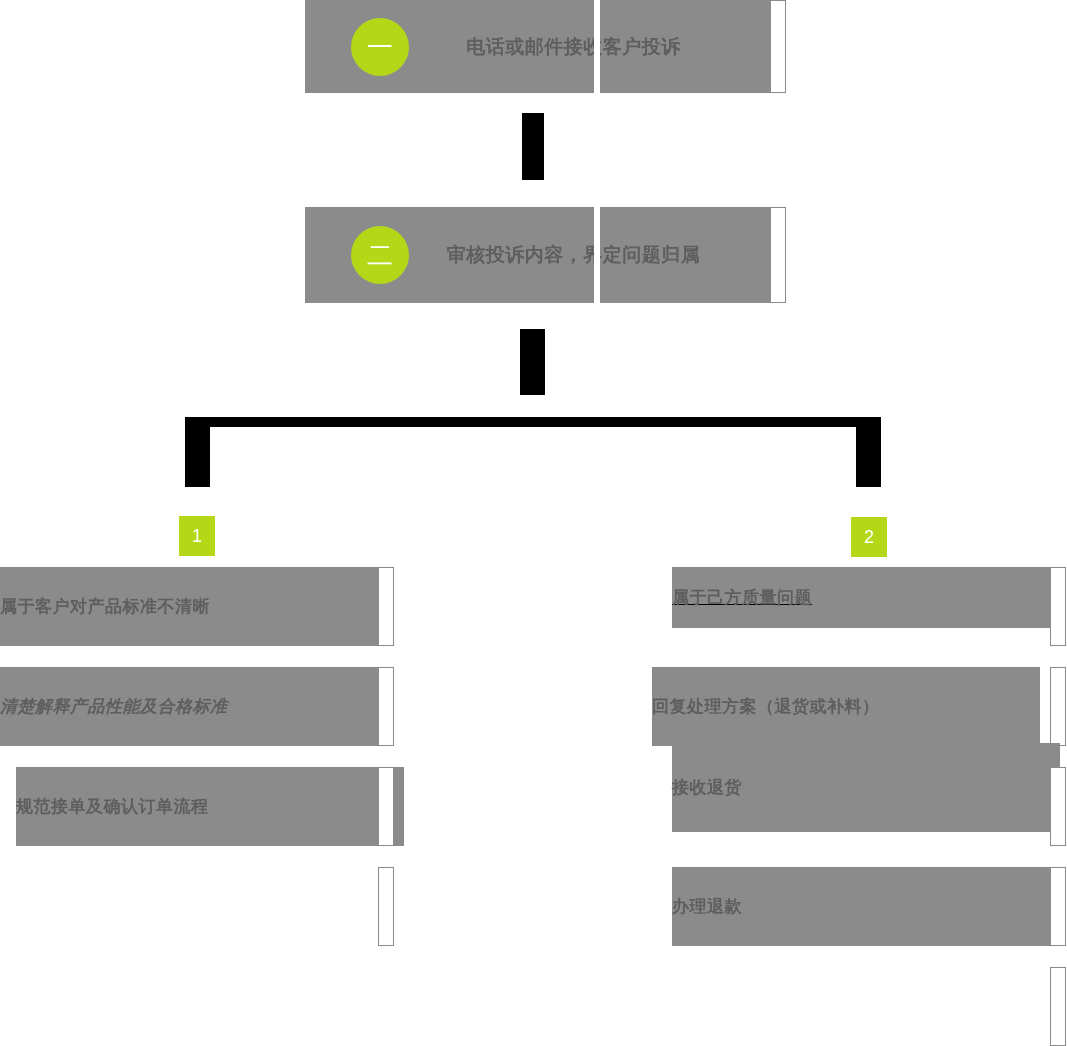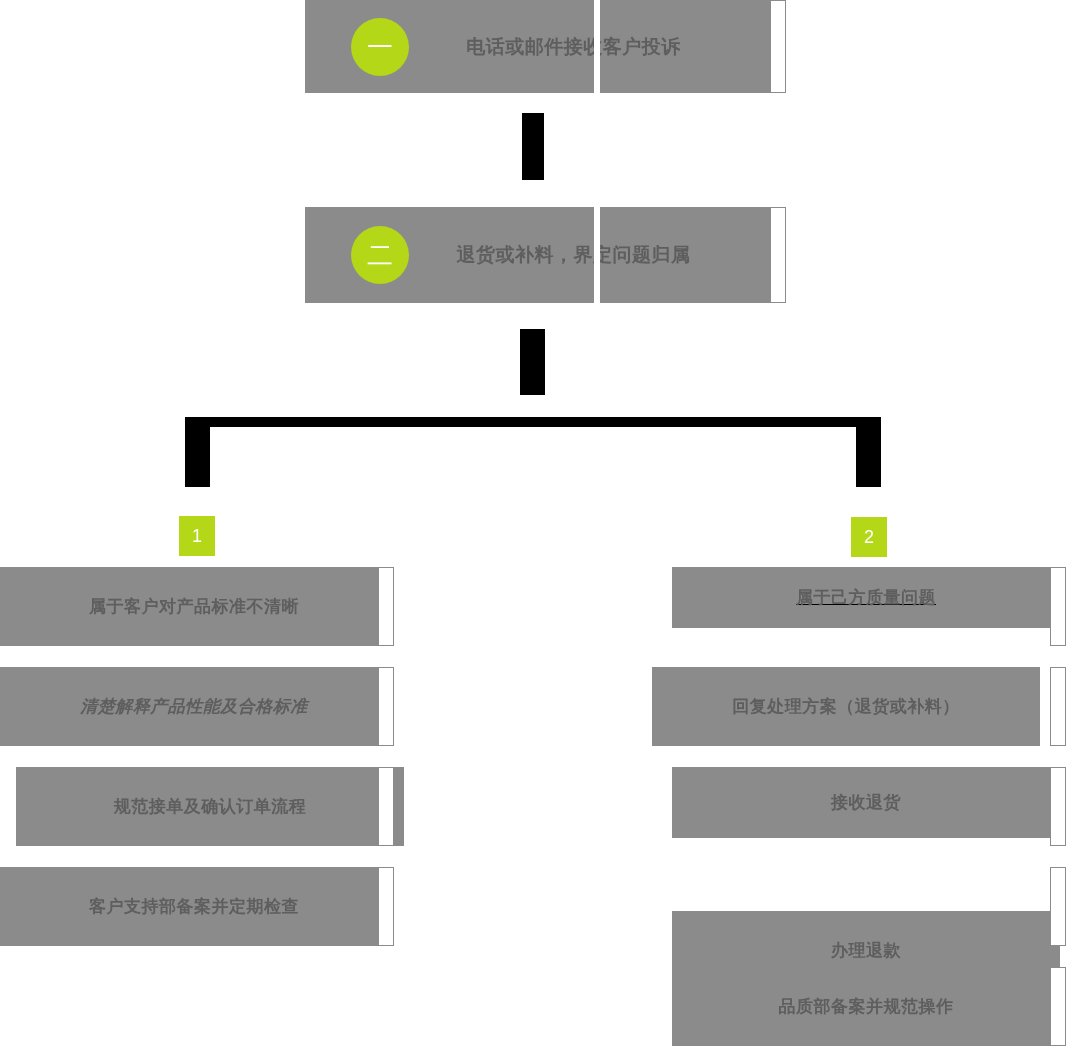--- a/index.html
+++ b/index.html
@@ -93,21 +93,21 @@
     line-height: 1;
   }
 
   
   .task-box {
     position: absolute;
     background: #8b8b8b;
     box-sizing: border-box;
     display: flex;
     align-items: center;
-    justify-content: center;
+    justify-content: flex-start;
   }
   .task-label {
     color: #5e5e5e;
     font-size: 17px;
     font-weight: bold;
     letter-spacing: 0.5px;
     text-align: center;
   }
   .task-endcap {
     position: absolute;
@@ -131,21 +131,21 @@
   </div>
   <div class="step-endcap" style="position:absolute;left:770px;top:0px;width:16px;height:93px;"></div>
 
   <div class="connector-v" style="left:522px; top:113px; width:22px; height:67px;"></div>
 
   <div class="step-box" style="left:305px; top:207px; width:465px; height:96px;">
     <div style="width:46px;flex:0 0 auto;"></div>
     <div class="step-circle">
       <span>二</span>
     </div>
-    <div class="step-label">退货或补料，界定问题归属</div>
+    <div class="step-label">审核投诉内容，界定问题归属</div>
     <div class="step-divider" style="left:289px;"></div>
   </div>
   <div class="step-endcap" style="position:absolute;left:770px;top:207px;width:16px;height:96px;"></div>
 
   <div class="connector-v" style="left:520px; top:329px; width:25px; height:66px;"></div>
 
   <div class="branch-bar" style="left:185px; top:417px; width:696px; height:10px;"></div>
   <div class="branch-leg" style="left:185px; top:417px; width:25px; height:70px;"></div>
   <div class="branch-leg" style="left:856px; top:417px; width:25px; height:70px;"></div>
 
@@ -164,43 +164,37 @@
   <div class="task-box" style="left:0px; top:667px; width:388px; height:79px;font-style:italic;">
     <span class="task-label">清楚解释产品性能及合格标准</span>
   </div>
   <div class="task-endcap" style="left:378px; top:667px; width:16px; height:79px;"></div>
 
   <div class="task-box" style="left:16px; top:767px; width:388px; height:79px;">
     <span class="task-label">规范接单及确认订单流程</span>
   </div>
   <div class="task-endcap" style="left:378px; top:767px; width:16px; height:79px;"></div>
 
-  <div class="task-box" style="left:0px; top:867px; width:388px; height:79px;">
-    <span class="task-label">客户支持部备案并定期检查</span>
-  </div>
   <div class="task-endcap" style="left:378px; top:867px; width:16px; height:79px;"></div>
 
   <div class="task-box" style="left:672px; top:567px; width:388px; height:61px;text-decoration:underline;">
     <span class="task-label">属于己方质量问题</span>
   </div>
   <div class="task-endcap" style="left:1050px; top:567px; width:16px; height:79px;"></div>
 
   <div class="task-box" style="left:652px; top:667px; width:388px; height:79px;">
     <span class="task-label">回复处理方案（退货或补料）</span>
   </div>
   <div class="task-endcap" style="left:1050px; top:667px; width:16px; height:79px;"></div>
 
-  <div class="task-box" style="left:672px; top:767px; width:388px; height:71px;">
+  <div class="task-box" style="left:672px; top:743px; width:388px; height:89px;">
     <span class="task-label">接收退货</span>
   </div>
   <div class="task-endcap" style="left:1050px; top:767px; width:16px; height:79px;"></div>
 
-  <div class="task-box" style="left:672px; top:867px; width:388px; height:79px;margin-top:44px;">
+  <div class="task-box" style="left:672px; top:867px; width:388px; height:79px;">
     <span class="task-label">办理退款</span>
   </div>
   <div class="task-endcap" style="left:1050px; top:867px; width:16px; height:79px;"></div>
 
-  <div class="task-box" style="left:672px; top:967px; width:388px; height:79px;">
-    <span class="task-label">品质部备案并规范操作</span>
-  </div>
   <div class="task-endcap" style="left:1050px; top:967px; width:16px; height:79px;"></div>
 
 </div>
 
 </body></html>

